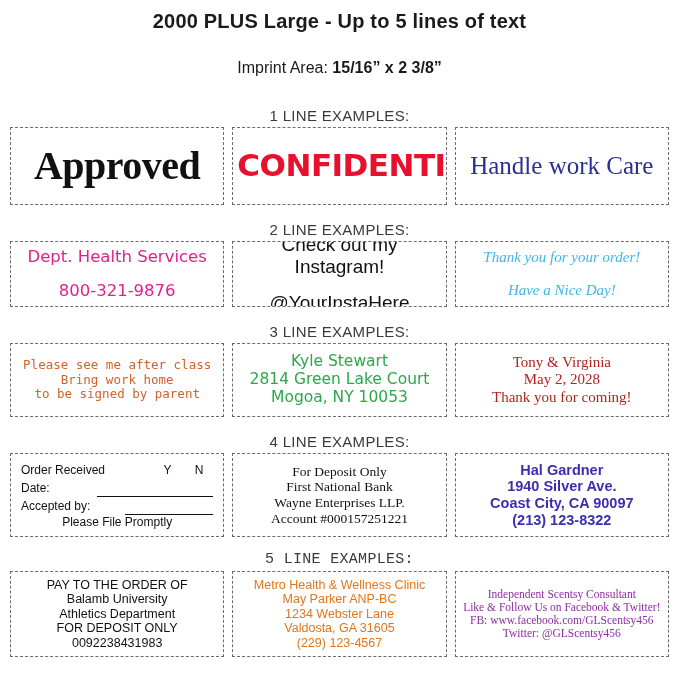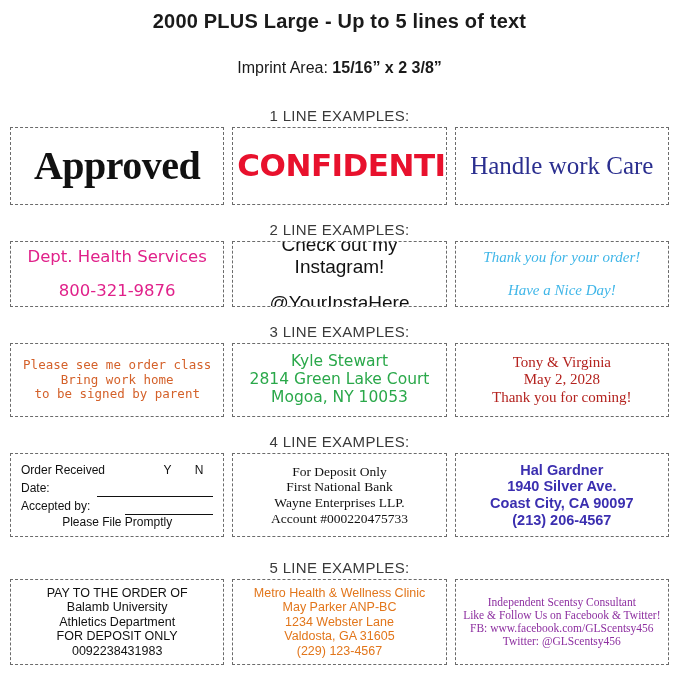--- a/index.html
+++ b/index.html
@@ -205,21 +205,21 @@
     </div>
     <div class="cell">
       <div class="line thanks">Thank you for your order!</div>
       <div class="line thanks">Have a Nice Day!</div>
     </div>
   </div>
 
   <div class="section-label" style="margin-top:14px;">3 LINE EXAMPLES:</div>
   <div class="row row-3">
     <div class="cell">
-      <div class="line afterclass">Please see me order class</div>
+      <div class="line afterclass">Please see me after class</div>
       <div class="line afterclass">Bring work home</div>
       <div class="line afterclass">to be signed by parent</div>
     </div>
     <div class="cell">
       <div class="line kyle">Kyle Stewart</div>
       <div class="line kyle">2814 Green Lake Court</div>
       <div class="line kyle">Mogoa, NY 10053</div>
     </div>
     <div class="cell">
       <div class="line tony">Tony &amp; Virginia</div>
@@ -244,31 +244,31 @@
           <span>Accepted by: </span>
           <span class="underline"></span>
         </div>
         <div class="center">Please File Promptly</div>
       </div>
     </div>
     <div class="cell">
       <div class="line deposit b">For Deposit Only</div>
       <div class="line deposit">First National Bank</div>
       <div class="line deposit">Wayne Enterprises LLP.</div>
-      <div class="line deposit">Account #000220475733</div>
+      <div class="line deposit">Account #000157251221</div>
     </div>
     <div class="cell">
       <div class="line hal">Hal Gardner</div>
       <div class="line hal">1940 Silver Ave.</div>
       <div class="line hal">Coast City, CA 90097</div>
-      <div class="line hal">(213) 206-4567</div>
-    </div>
-  </div>
-
-  <div class="section-label" style="margin-top:20px;">5 LINE EXAMPLES:</div>
+      <div class="line hal">(213) 123-8322</div>
+    </div>
+  </div>
+
+  <div class="section-label" style="margin-top:12px;font-family:Liberation Mono, monospace;">5 LINE EXAMPLES:</div>
   <div class="row row-5">
     <div class="cell">
       <div class="line payto b">PAY TO THE ORDER OF</div>
       <div class="line payto">Balamb University</div>
       <div class="line payto">Athletics Department</div>
       <div class="line payto b">FOR DEPOSIT ONLY</div>
       <div class="line payto b">0092238431983</div>
     </div>
     <div class="cell">
       <div class="line metro">Metro Health &amp; Wellness Clinic</div>

